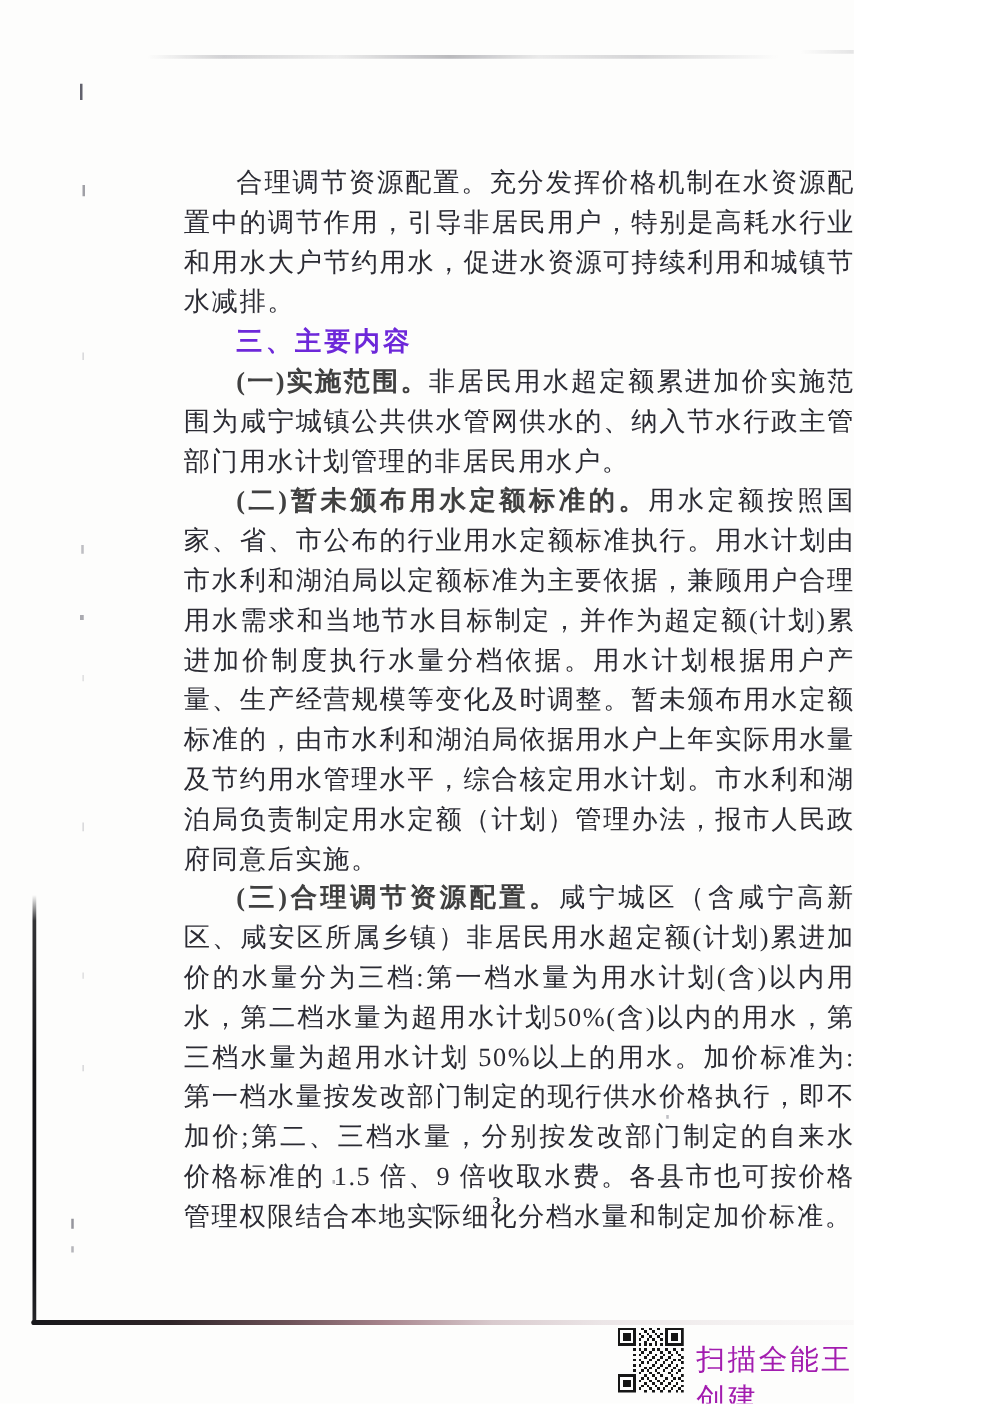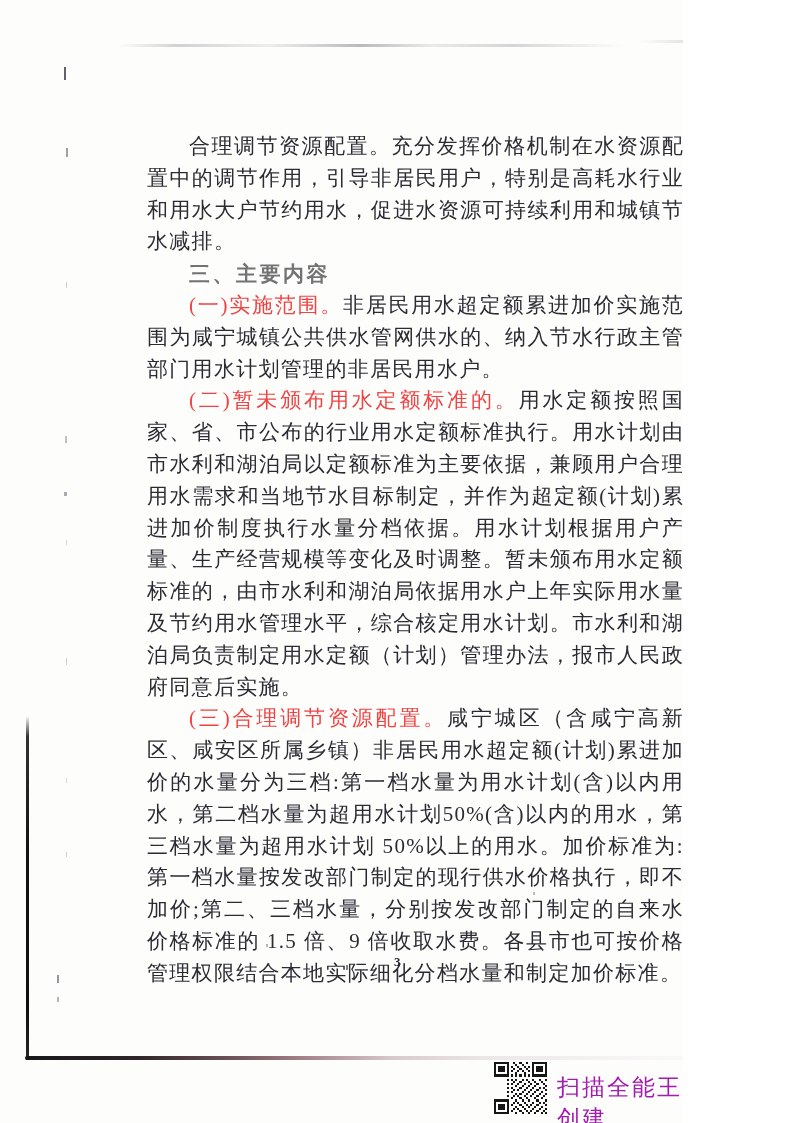--- a/index.html
+++ b/index.html
@@ -11,23 +11,23 @@
   
   .text-body{
     position:absolute;left:147px;top:131px;width:537px;
     font-size:21px;line-height:31.8px;color:#2b2b33;
     text-align:justify;text-align-last:left;letter-spacing:1.3px;
   }
   .text-body p{margin:0;text-indent:2em;}
   .heading{
     font-weight:bold;
     font-family:"Liberation Sans","DejaVu Sans",sans-serif;
-    letter-spacing:2.5px;color:#737373;
-  }
-  .lead{font-weight:normal;color:#ef4444;}
+    letter-spacing:2.5px;color:#6d28d9;
+  }
+  .lead{font-weight:bold;color:#404040;}
   .page-number{
     position:absolute;left:394px;top:954px;
     font-size:13px;font-weight:bold;color:#23232e;
   }
   
   .qr{position:absolute;left:494px;top:1062px;}
   .footer-label{
     position:absolute;left:557px;top:1072px;
     font-size:23px;color:#a21caf;letter-spacing:2px;
     font-family:Liberation Sans, sans-serif;

